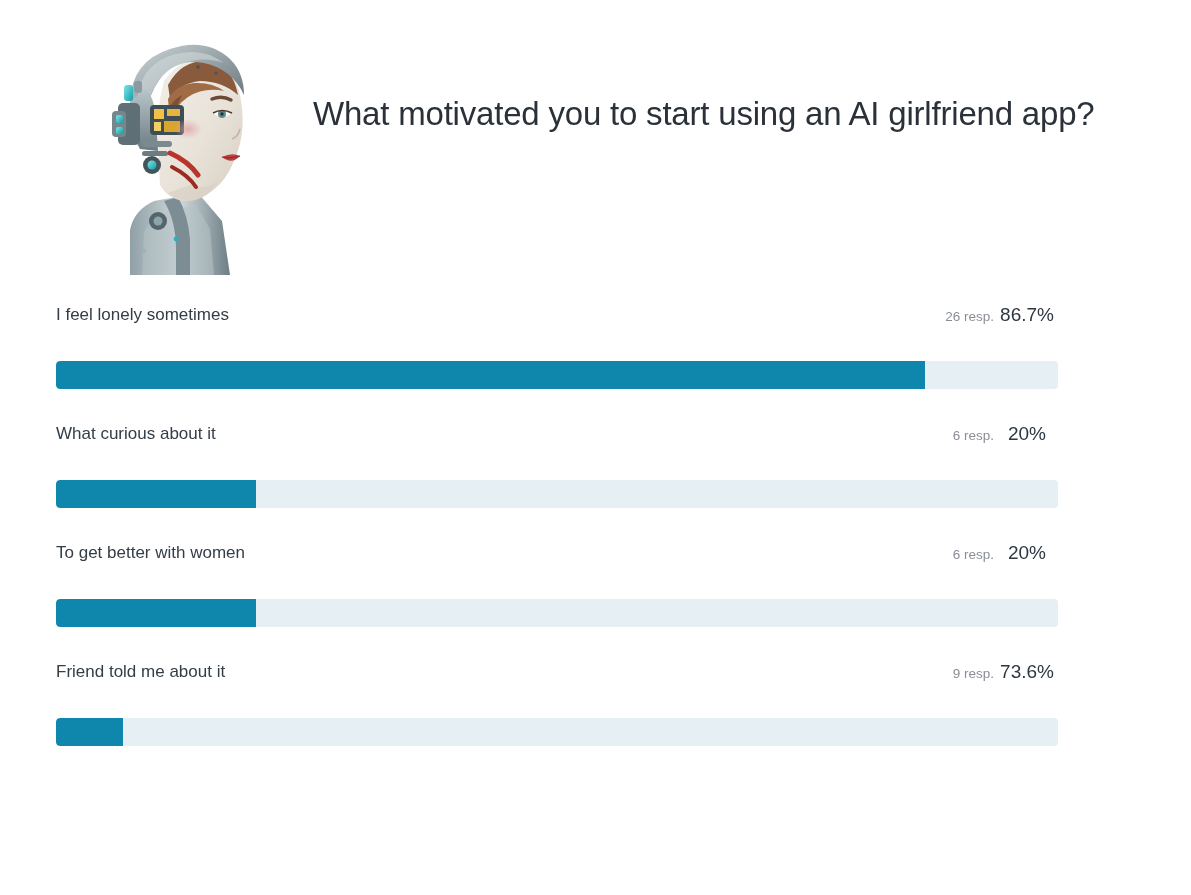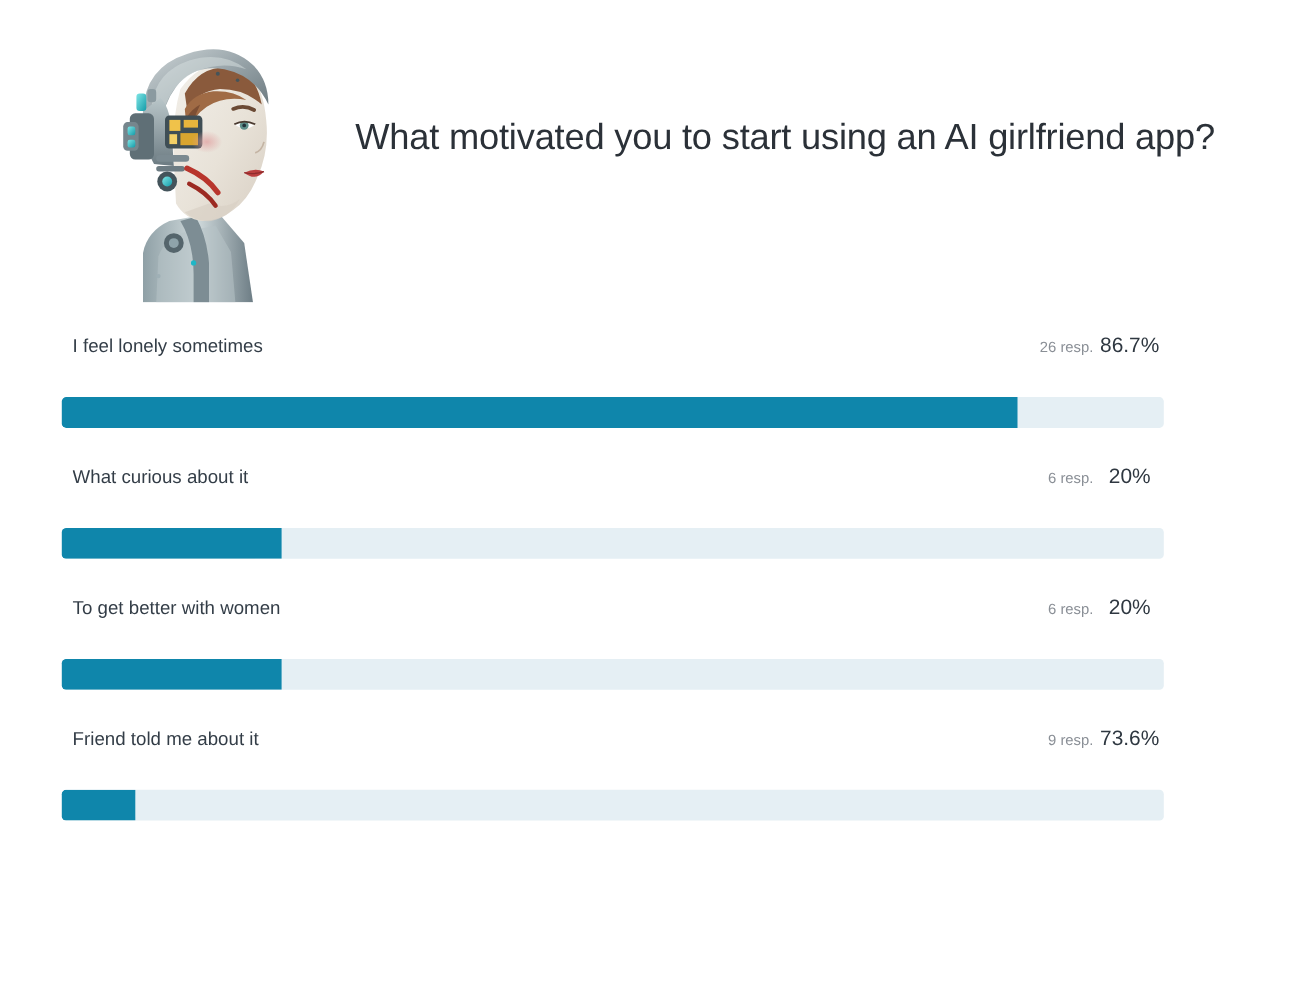--- a/index.html
+++ b/index.html
@@ -42,21 +42,21 @@
     left: 305px;
     top: 85px;
     right: 20px;
   }
   .page-title {
     font-size: 33px;
     font-weight: 400;
     line-height: 1.25;
     letter-spacing: -0.2px;
     color: #2b3138;
-    margin: 18px;
+    margin: 8px;
     white-space: nowrap;
   }
   .page-subtitle {
     margin: 14px 0 0 0;
     font-size: 13px;
     line-height: 1.2;
     color: #fbfbfc;
     height: 16px;
     overflow: hidden;
   }
@@ -68,21 +68,21 @@
     top: 300px;
     width: 1191px;
   }
   .result-row {
     position: relative;
     height: 119px;
   }
   .row-head {
     position: relative;
     height: 30px;
-    margin: 0 0 0 10px;
+    margin: 0 0 0 0;
     padding-left: 56px;
     padding-right: 86px;
   }
   .option-label {
     font-size: 17px;
     line-height: 30px;
     color: #333d47;
     font-weight: 400;
     white-space: nowrap;
     overflow: hidden;

